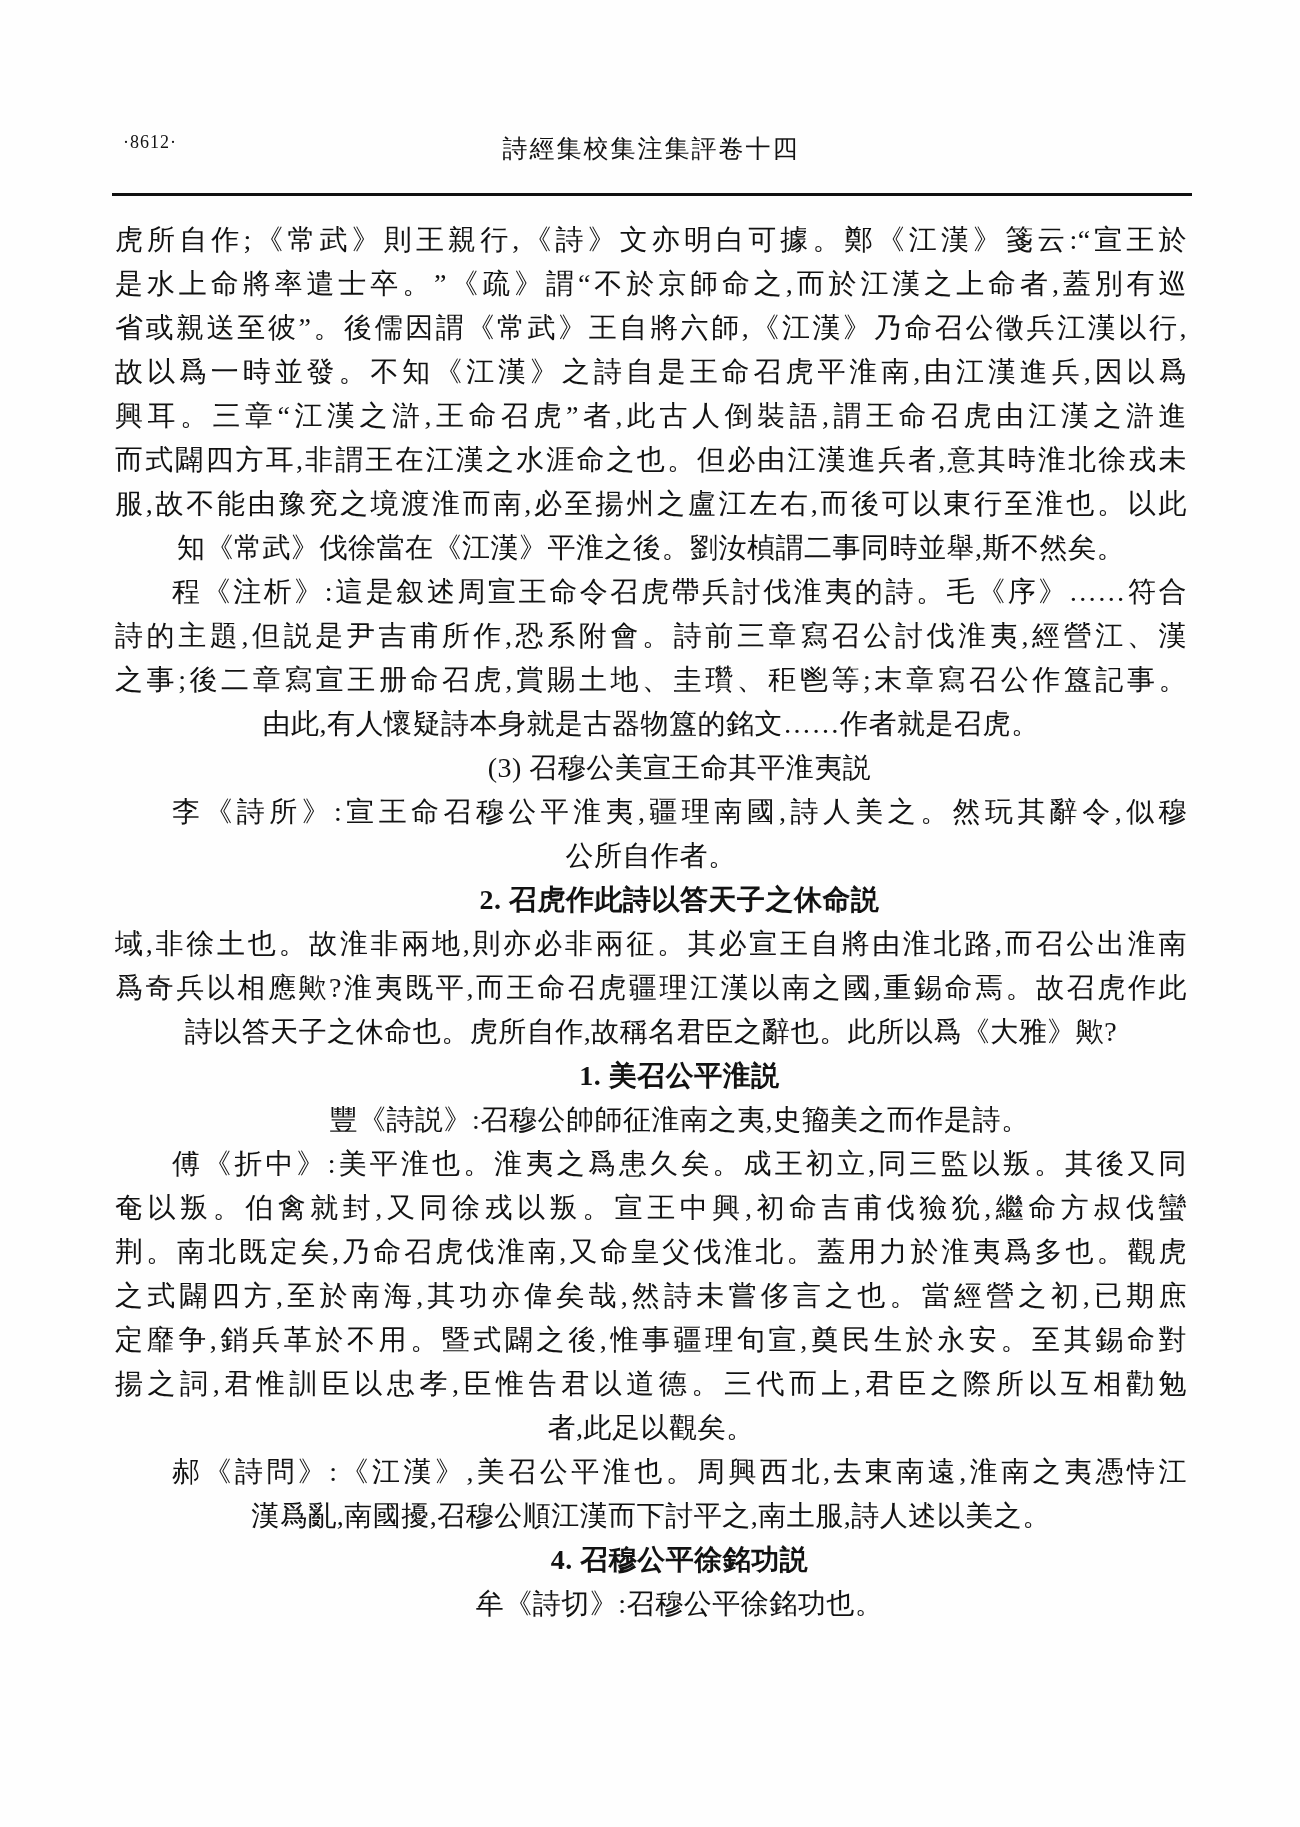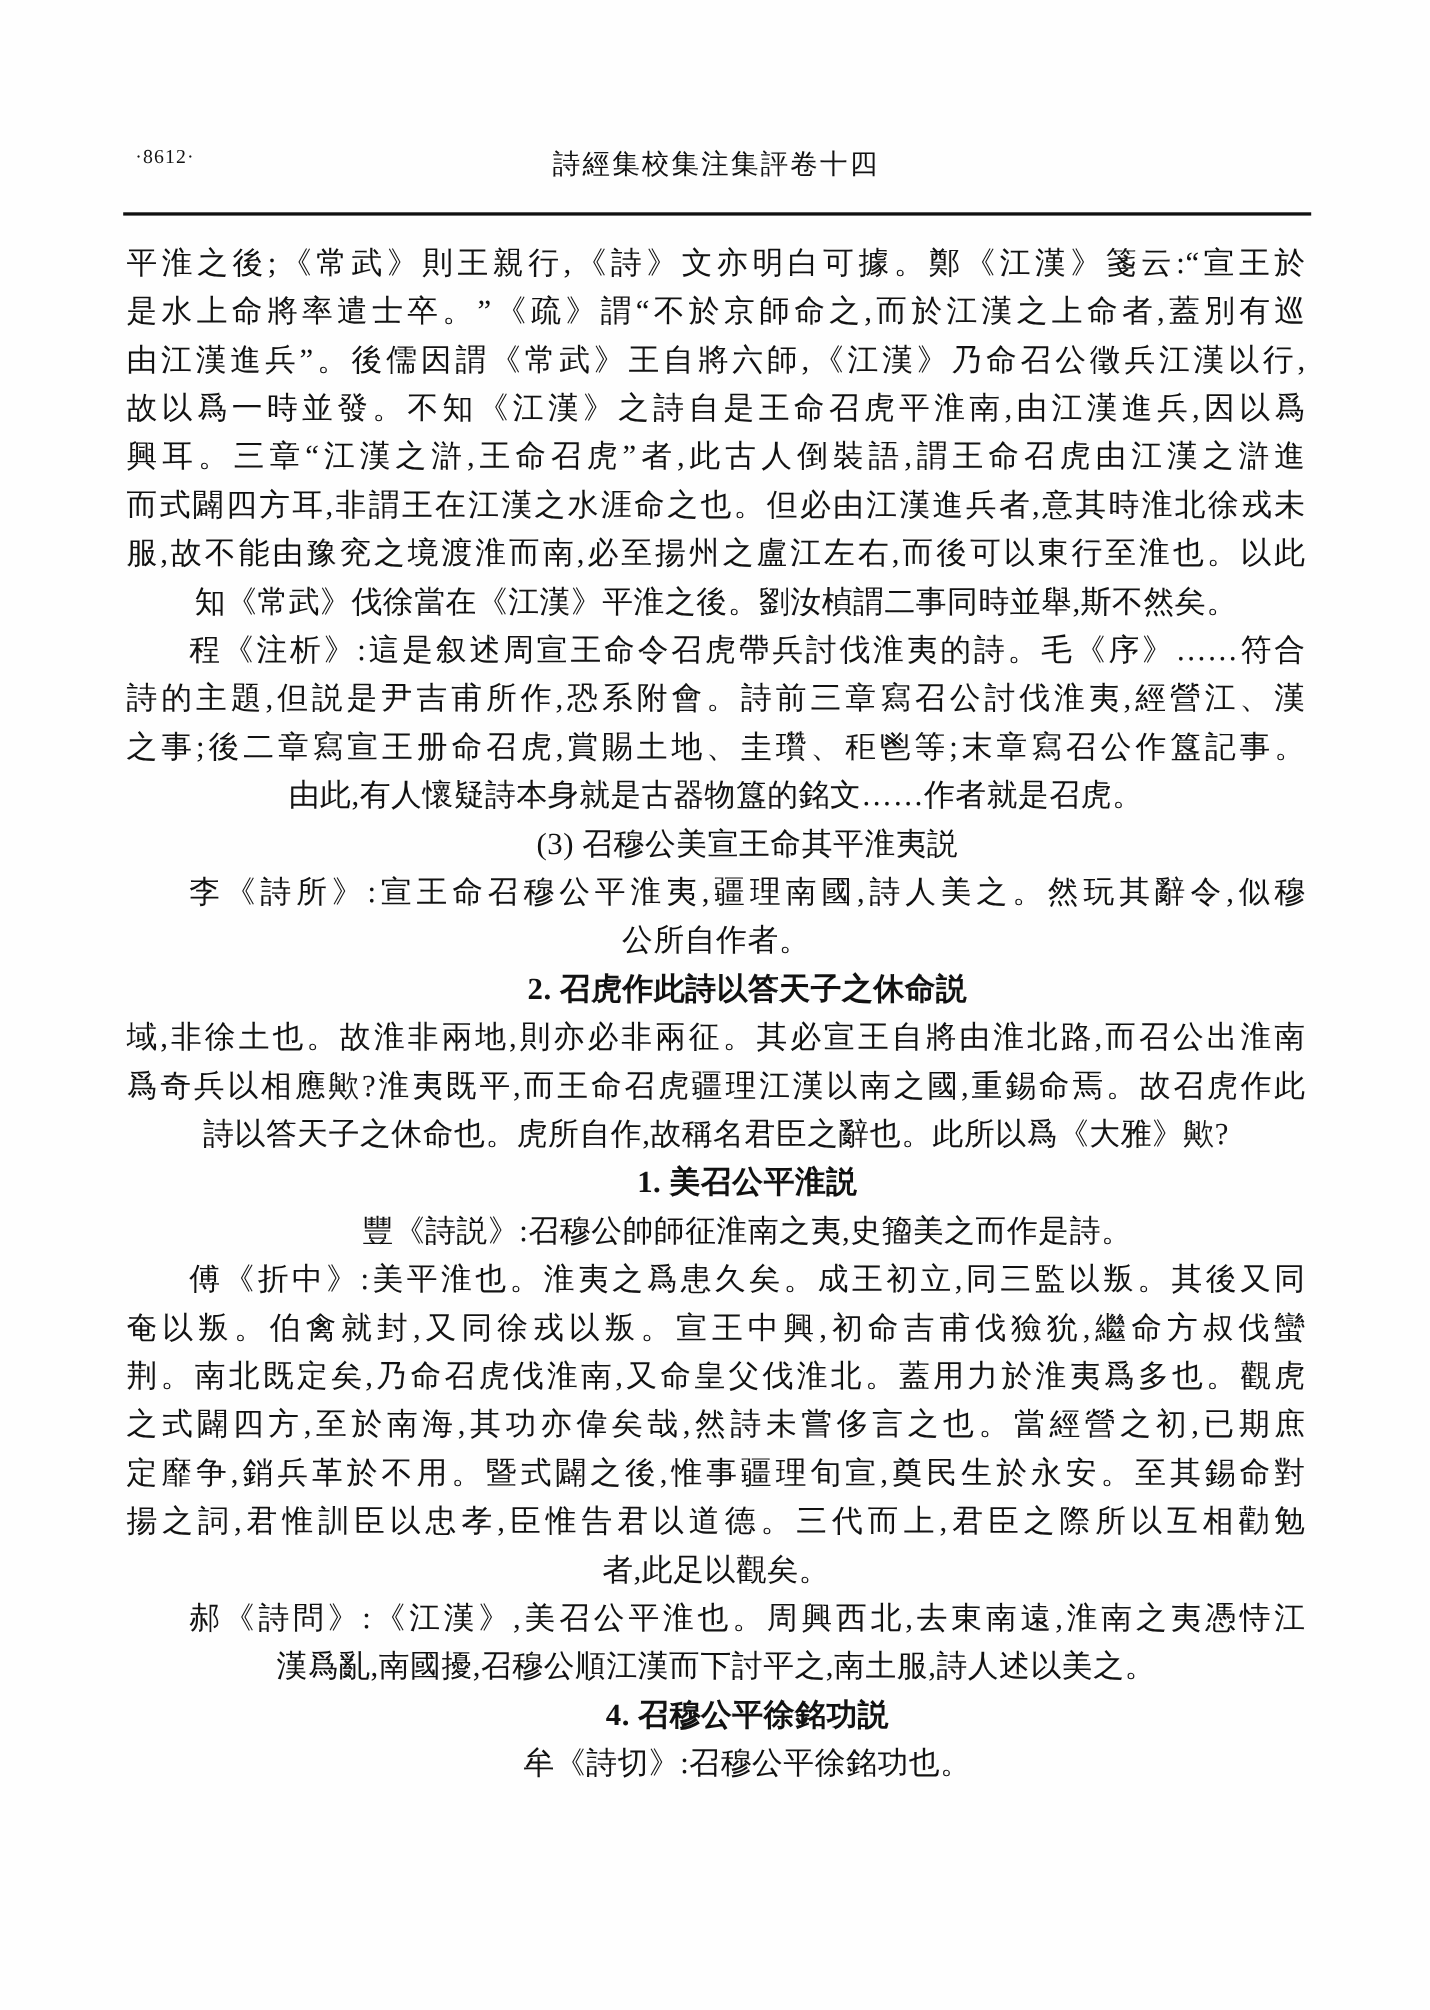--- a/index.html
+++ b/index.html
@@ -59,23 +59,23 @@
 </head>
 <body>
 
 <div class="page">
   <div class="page-header">
     <span class="page-number">·8612·</span>
     <span class="running-title">詩經集校集注集評卷十四</span>
   </div>
   <div class="header-rule"></div>
   <main class="page-body">
-      <div class="line just">平淮之後;《常武》則王親行,《詩》文亦明白可據。鄭《江漢》箋云:“宣王於</div>
+      <div class="line just">虎所自作;《常武》則王親行,《詩》文亦明白可據。鄭《江漢》箋云:“宣王於</div>
       <div class="line just">是水上命將率遣士卒。”《疏》謂“不於京師命之,而於江漢之上命者,蓋別有巡</div>
-      <div class="line just">由江漢進兵”。後儒因謂《常武》王自將六師,《江漢》乃命召公徵兵江漢以行,</div>
+      <div class="line just">省或親送至彼”。後儒因謂《常武》王自將六師,《江漢》乃命召公徵兵江漢以行,</div>
       <div class="line just">故以爲一時並發。不知《江漢》之詩自是王命召虎平淮南,由江漢進兵,因以爲</div>
       <div class="line just">興耳。三章“江漢之滸,王命召虎”者,此古人倒裝語,謂王命召虎由江漢之滸進</div>
       <div class="line just">而式闢四方耳,非謂王在江漢之水涯命之也。但必由江漢進兵者,意其時淮北徐戎未</div>
       <div class="line just">服,故不能由豫兖之境渡淮而南,必至揚州之盧江左右,而後可以東行至淮也。以此</div>
       <div class="line">知《常武》伐徐當在《江漢》平淮之後。劉汝楨謂二事同時並舉,斯不然矣。</div>
       <div class="line just indent">程《注析》:這是叙述周宣王命令召虎帶兵討伐淮夷的詩。毛《序》……符合</div>
       <div class="line just">詩的主題,但説是尹吉甫所作,恐系附會。詩前三章寫召公討伐淮夷,經營江、漢</div>
       <div class="line just">之事;後二章寫宣王册命召虎,賞賜土地、圭瓚、秬鬯等;末章寫召公作簋記事。</div>
       <div class="line">由此,有人懷疑詩本身就是古器物簋的銘文……作者就是召虎。</div>
       <div class="line indent">(3) 召穆公美宣王命其平淮夷説</div>

